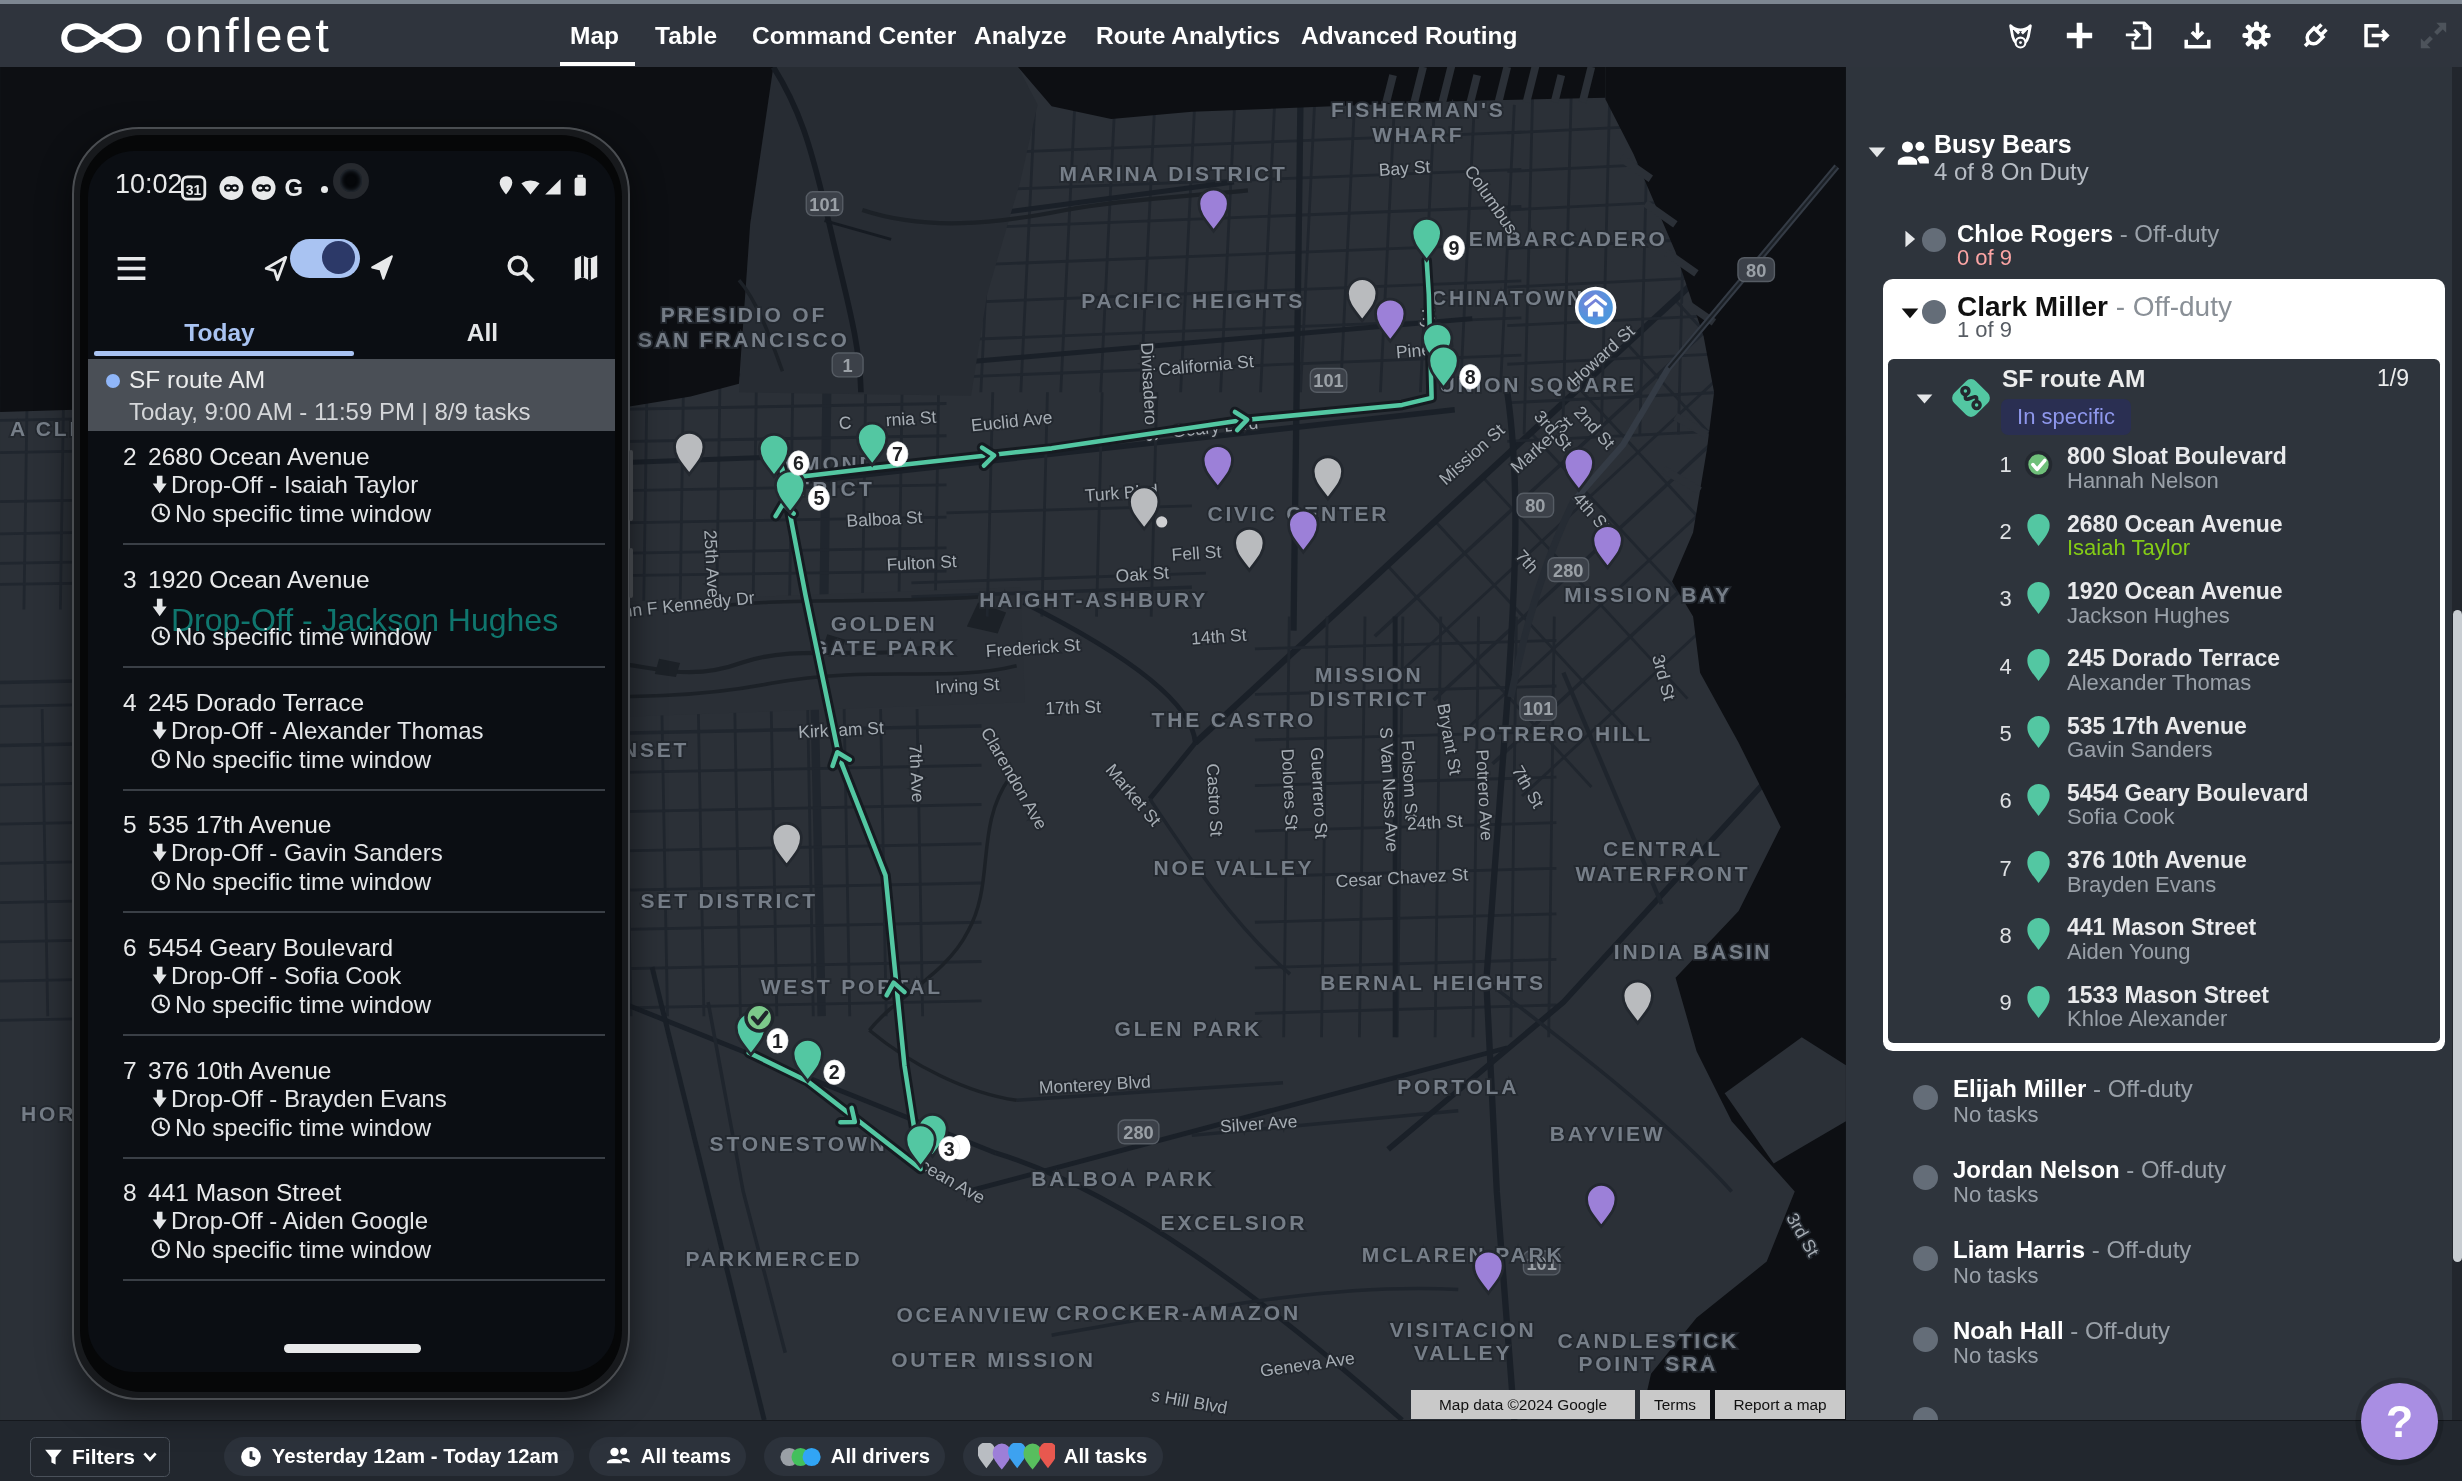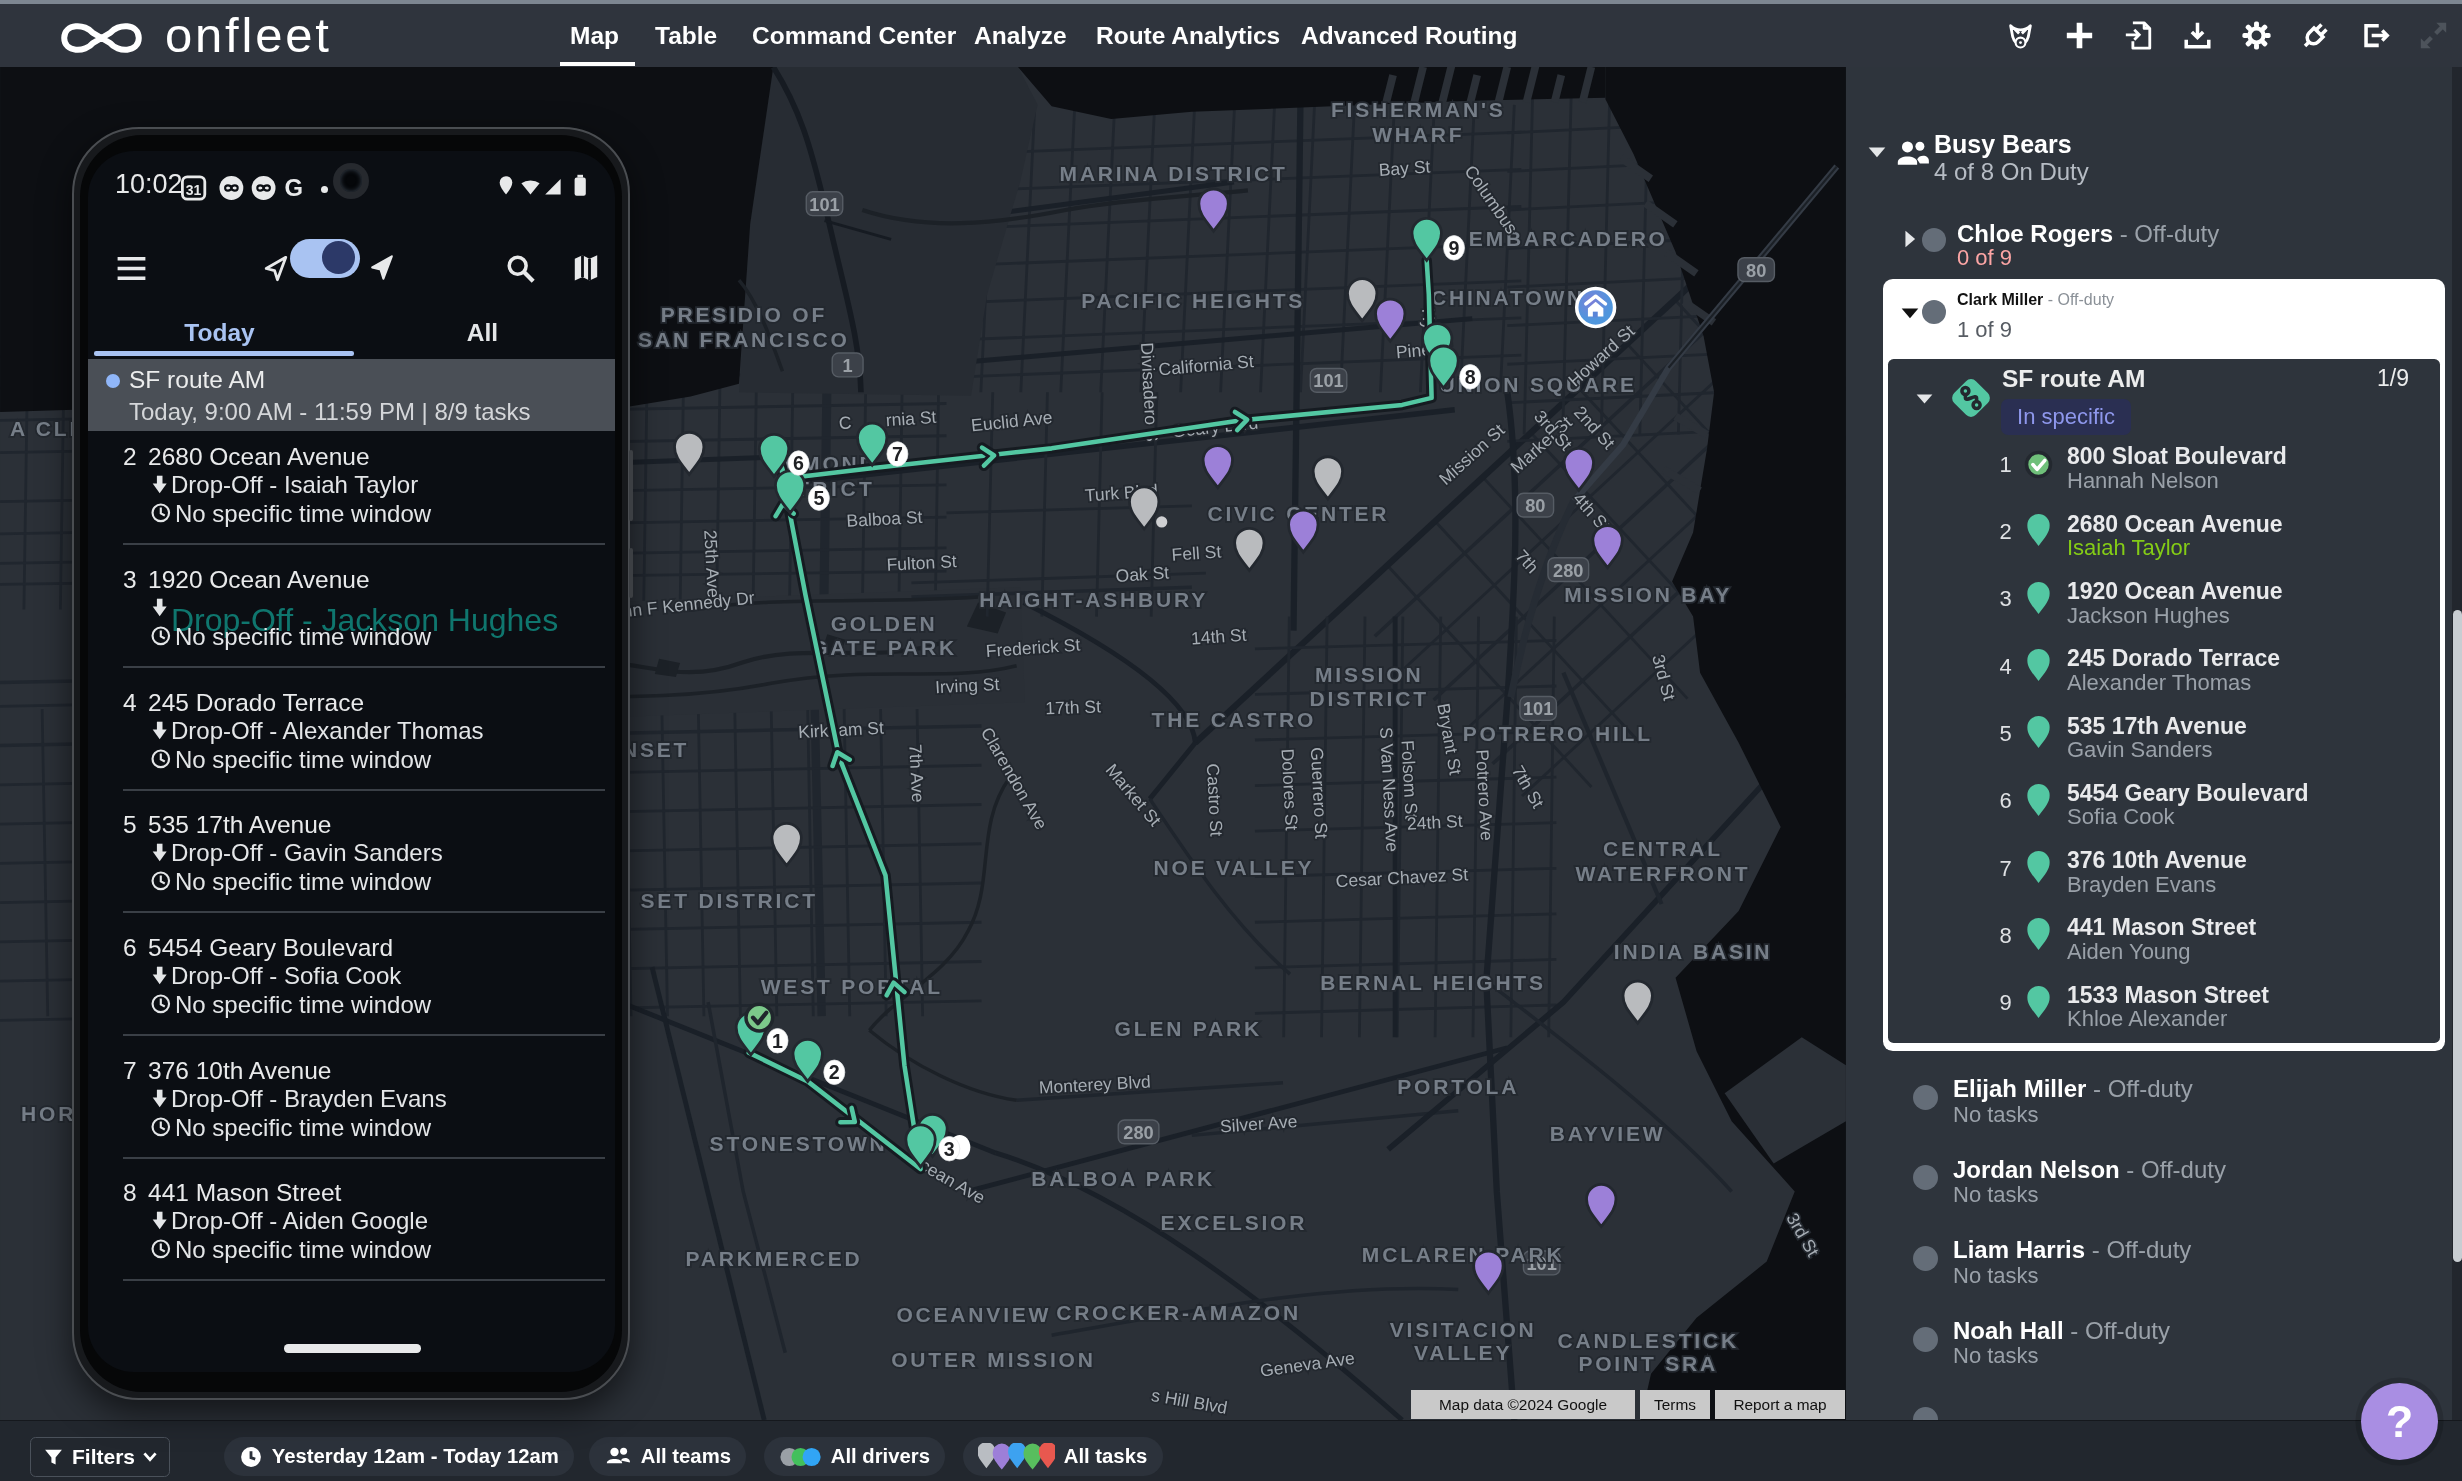--- a/index.html
+++ b/index.html
@@ -697,21 +697,21 @@
       <path d="M2,1 L16,13 L2,25 Z" fill="#e4e6e8"></path>
     </svg>
     <div style="position:absolute;left:76px;top:161px;width:24px;height:24px;border-radius:12px;background:#646d78"></div>
     <div style="position:absolute;left:111px;top:153px;font-size:24px;color:#fff"><b>Chloe Rogers</b><span style="color:#9aa1a9"> - Off-duty</span></div>
     <div style="position:absolute;left:111px;top:178px;font-size:22px;color:#fca5a5">0 of 9</div>
   <div style="position:absolute;left:37px;top:212px;width:562px;height:772px;background:#fff;border-radius:9.8px"></div>
   <svg style="position:absolute;left:55px;top:240px" width="18" height="12.6" viewBox="0 0 26 18">
       <path d="M1,2 L13,16 L25,2 Z" fill="#111"></path>
     </svg>
     <div style="position:absolute;left:76px;top:233px;width:24px;height:24px;border-radius:12px;background:#646d78"></div>
-    <div style="position:absolute;left:111px;top:224px;font-size:16px;color:#111"><b>Clark Miller</b><span style="color:#8a9097"> - Off-duty</span></div>
+    <div style="position:absolute;left:111px;top:224px;font-size:28px;color:#111"><b>Clark Miller</b><span style="color:#8a9097"> - Off-duty</span></div>
     <div style="position:absolute;left:111px;top:250px;font-size:22px;color:#575c63">1 of 9</div>
   <div style="position:absolute;left:42px;top:292px;width:552px;height:684px;background:#2e343c;border-radius:5.6px"></div>
   <svg style="position:absolute;left:70px;top:326px" width="17" height="12" viewBox="0 0 26 18">
       <path d="M1,2 L13,16 L25,2 Z" fill="#e4e6e8"></path>
     </svg>
   <svg style="position:absolute;left:97px;top:303px" width="56" height="56" viewBox="0 0 80 80">
       <rect x="18" y="18" width="44" height="44" rx="10" fill="#53c7a2" transform="rotate(45 40 40)"></rect>
       <g stroke="#23282f" stroke-width="5" fill="none">
         <circle cx="32" cy="30" r="5"></circle>
         <circle cx="48" cy="50" r="5"></circle>

